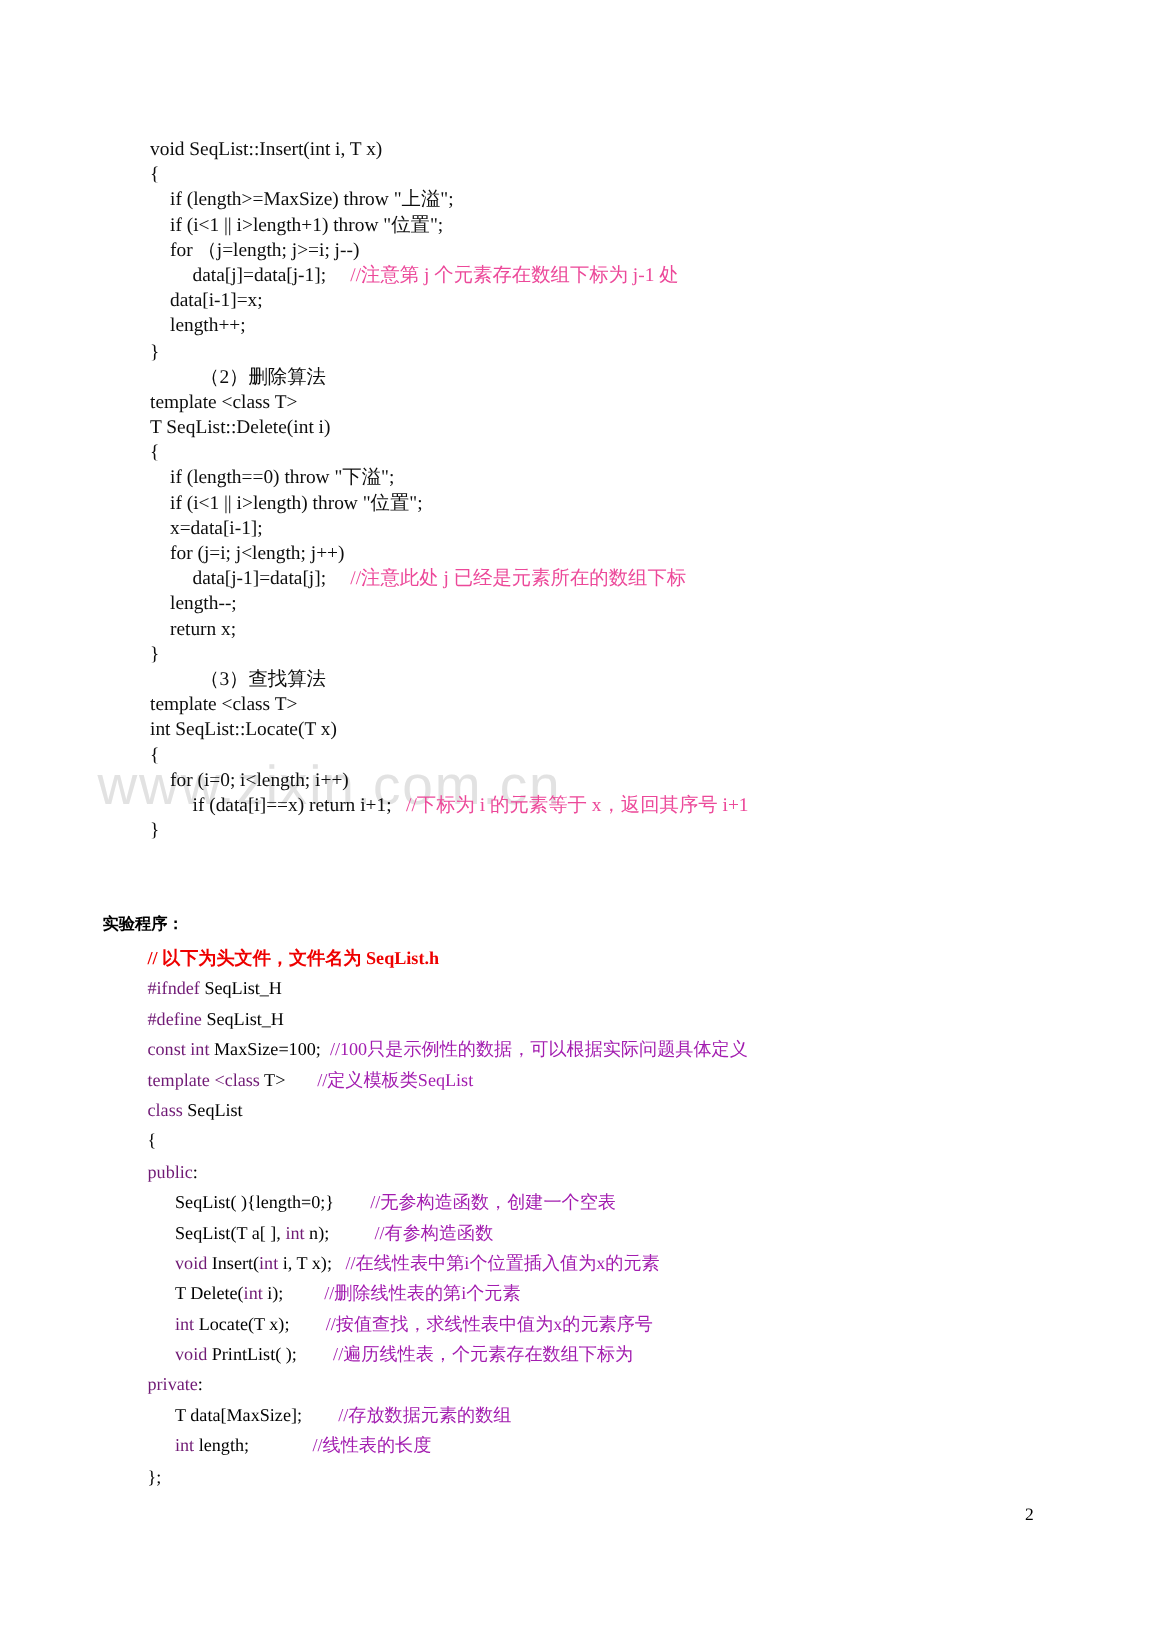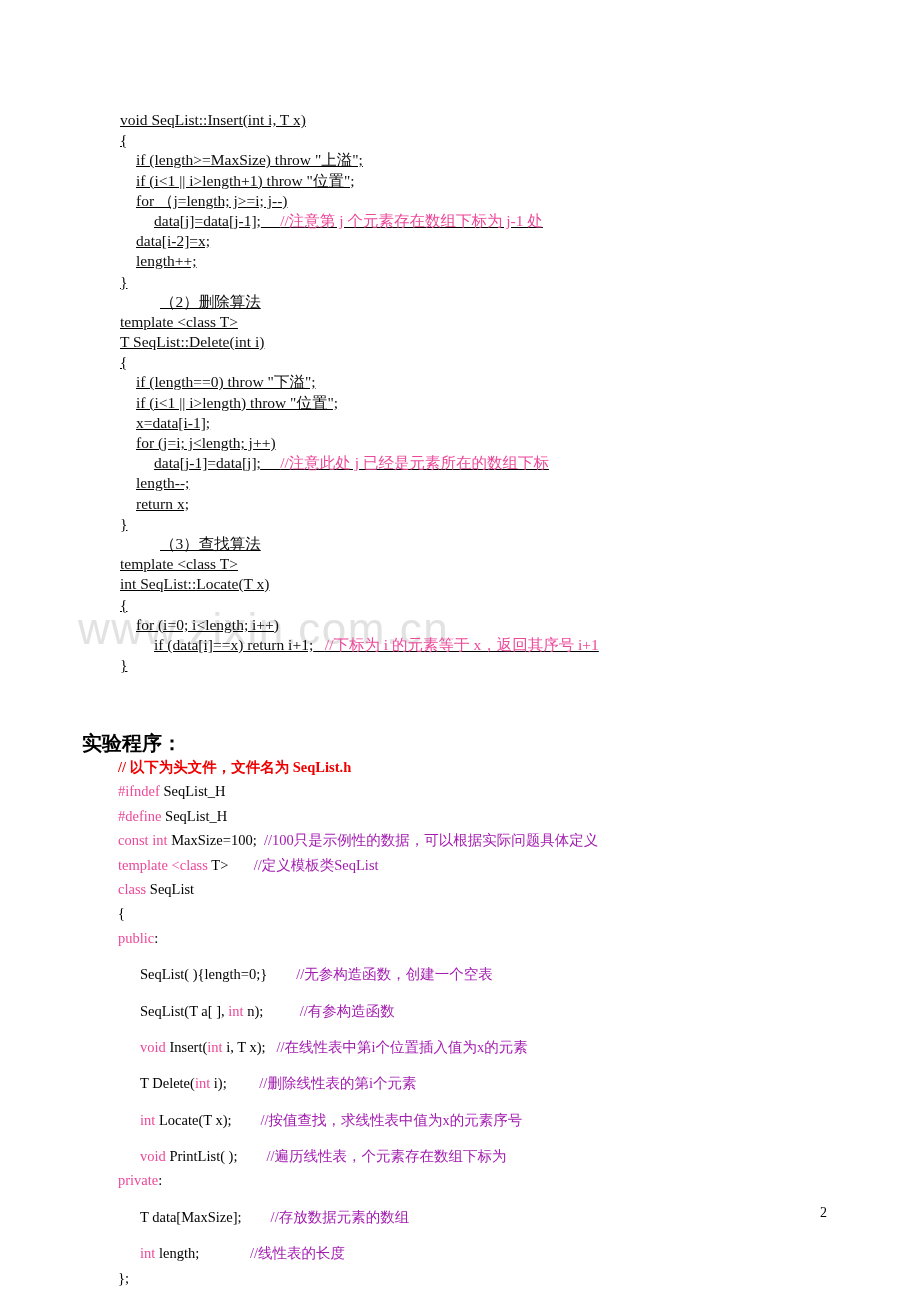--- a/index.html
+++ b/index.html
@@ -40,21 +40,20 @@
     z-index: 0;
   }
 
   
   .serif-block {
     position: absolute;
     left: 120px;
     top: 110px;
     width: 720px;
     z-index: 2;
-    text-decoration: underline;
   }
   .sline {
     font-family: "Liberation Serif", "DejaVu Serif", serif;
     font-size: 15.5px;
     line-height: 20.2px;
     height: 20.2px;
     white-space: pre;
     color: #0d0d0d;
   }
   .sline .cmt {
@@ -66,21 +65,21 @@
   .i1 { padding-left: 16px; }
   .i2 { padding-left: 34px; }
   .i3 { padding-left: 40px; }
 
   
   .section-heading {
     position: absolute;
     left: 82px;
     top: 730px;
     font-family: "Liberation Sans", "DejaVu Sans", sans-serif;
-    font-size: 20px;
+    font-size: 13px;
     font-weight: bold;
     color: #000000;
     z-index: 2;
     white-space: pre;
   }
 
   
   .mono-block {
     position: absolute;
     left: 118px;
@@ -89,26 +88,26 @@
     z-index: 2;
   }
   .mline {
     font-family: Liberation Serif, serif;
     font-size: 14.5px;
     line-height: 24.4px;
     height: 24.4px;
     white-space: pre;
     color: #000000;
   }
-  .kw   { color: #ec4899; }
+  .kw   { color: #701a75; }
   .cmt2 { color: #a21caf; }
   .hdr  { color: #ee0000; font-weight: bold; }
 
   .m-i0 { padding-left: 0px; }
-  .m-i1 { padding-left: 22px; margin-top: 12px; }
+  .m-i1 { padding-left: 22px; }
 
   
   .page-number {
     position: absolute;
     left: 820px;
     top: 1205px;
     font-family: "Liberation Serif", "DejaVu Serif", serif;
     font-size: 14px;
     color: #000000;
     z-index: 2;
@@ -121,21 +120,21 @@
 
   <div class="watermark">www.zixin.com.cn</div>
 
   <div class="serif-block">
       <div class="sline i0"><span>void SeqList::Insert(int i, T x)</span></div>
       <div class="sline i0"><span>{</span></div>
       <div class="sline i1"><span>if (length&gt;=MaxSize) throw "上溢";</span></div>
       <div class="sline i1"><span>if (i&lt;1 || i&gt;length+1) throw "位置";</span></div>
       <div class="sline i1"><span>for （j=length; j&gt;=i; j--)</span></div>
       <div class="sline i2"><span>data[j]=data[j-1];</span><span>     </span><span class="cmt">//注意第 j 个元素存在数组下标为 j-1 处</span></div>
-      <div class="sline i1"><span>data[i-2]=x;</span></div>
+      <div class="sline i1"><span>data[i-1]=x;</span></div>
       <div class="sline i1"><span>length++;</span></div>
       <div class="sline i0"><span>}</span></div>
       <div class="sline i3"><span>（2）删除算法</span></div>
       <div class="sline i0"><span>template &lt;class T&gt;</span></div>
       <div class="sline i0"><span>T SeqList::Delete(int i)</span></div>
       <div class="sline i0"><span>{</span></div>
       <div class="sline i1"><span>if (length==0) throw "下溢";</span></div>
       <div class="sline i1"><span>if (i&lt;1 || i&gt;length) throw "位置";</span></div>
       <div class="sline i1"><span>x=data[i-1];</span></div>
       <div class="sline i1"><span>for (j=i; j&lt;length; j++)</span></div>

